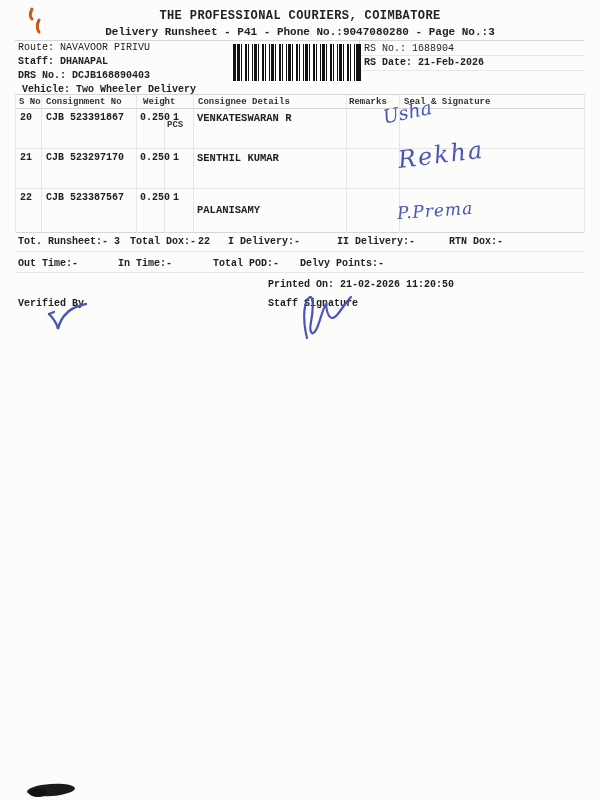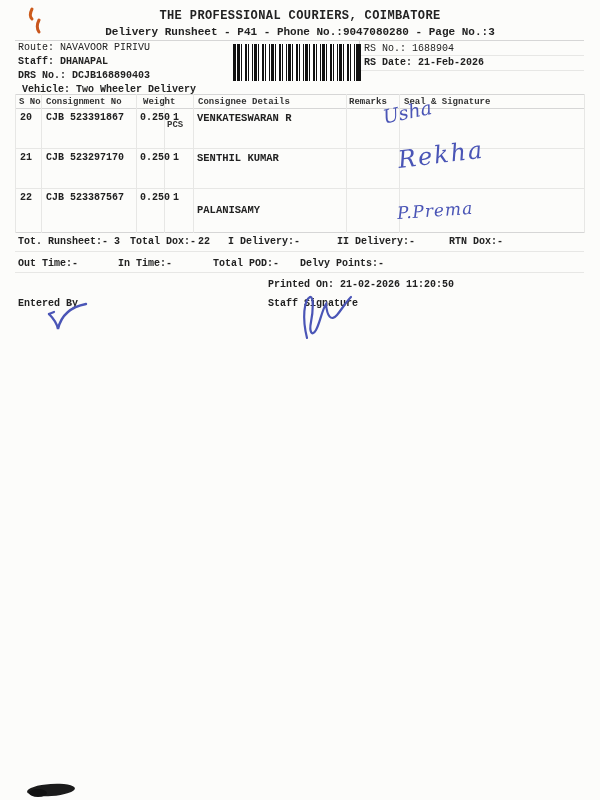--- a/index.html
+++ b/index.html
@@ -126,21 +126,21 @@
   <div class="abs t" style="left:337px; top:236px;">II Delivery:-</div>
   <div class="abs t" style="left:449px; top:236px;">RTN Dox:-</div>
 
   <div class="abs t" style="left:18px;  top:258px;">Out Time:-</div>
   <div class="abs t" style="left:118px; top:258px;">In Time:-</div>
   <div class="abs t" style="left:213px; top:258px;">Total POD:-</div>
   <div class="abs t" style="left:300px; top:258px;">Delvy Points:-</div>
 
   <div class="abs t" style="left:268px; top:279px;">Printed On: 21-02-2026 11:20:50</div>
 
-  <div class="abs t" style="left:18px;  top:298px;">Entered By</div>
+  <div class="abs t" style="left:18px;  top:298px;">Verified By</div>
   <div class="abs t" style="left:268px; top:298px;">Staff Signature</div>
 
   <svg class="abs" style="left:45px; top:301px;" width="46" height="34" viewBox="0 0 46 34">
     <path d="M4,13 C9,18 12,23 13,28 C16,15 25,6 41,3" stroke="#4a55b6" stroke-width="2.4" fill="none" stroke-linecap="round"></path>
     <path d="M4,13 L9,11" stroke="#4a55b6" stroke-width="2.2" fill="none" stroke-linecap="round"></path>
   </svg>
 
   <svg class="abs" style="left:297px; top:292px;" width="58" height="50" viewBox="0 0 58 50">
     <path d="M10,46 C5,26 7,8 13,5 C17,4 16,20 14,30 C12,40 15,45 19,38 C23,31 25,18 29,12 C30,24 34,30 40,23 C45,17 49,10 54,5" stroke="#4a55b6" stroke-width="2.2" fill="none" stroke-linecap="round"></path>
   </svg>

